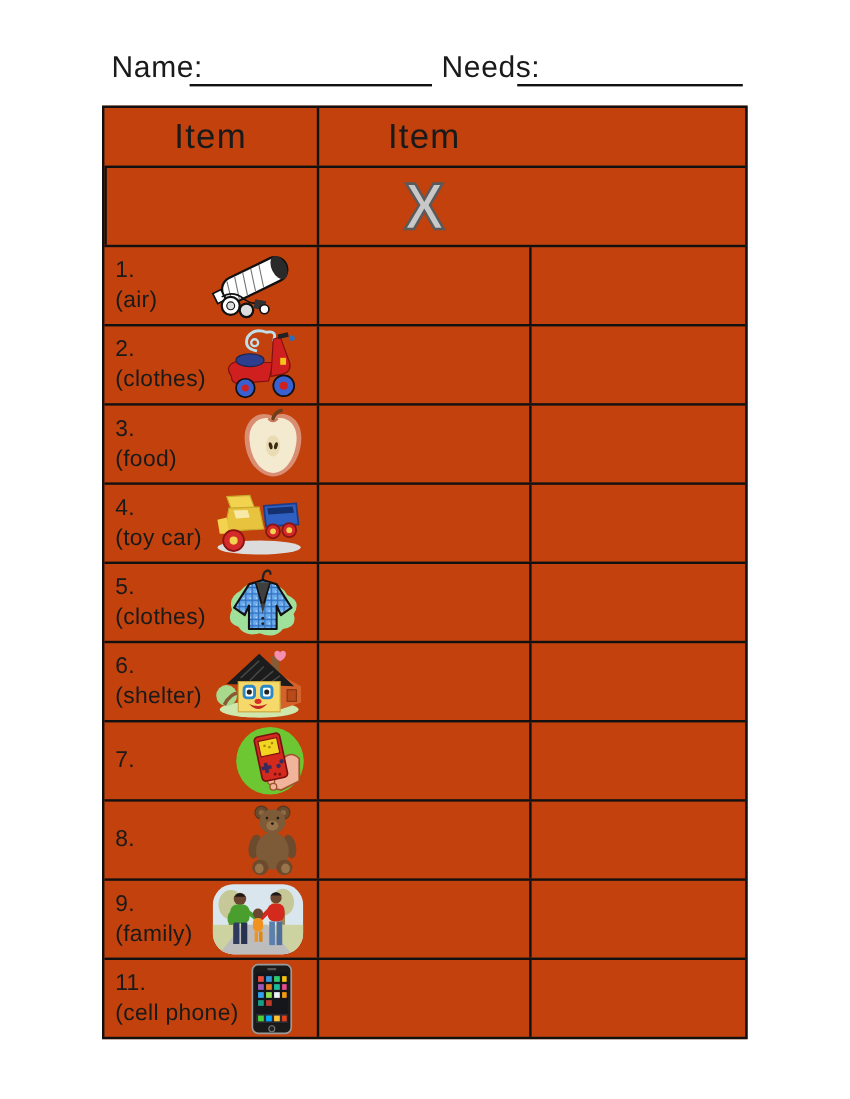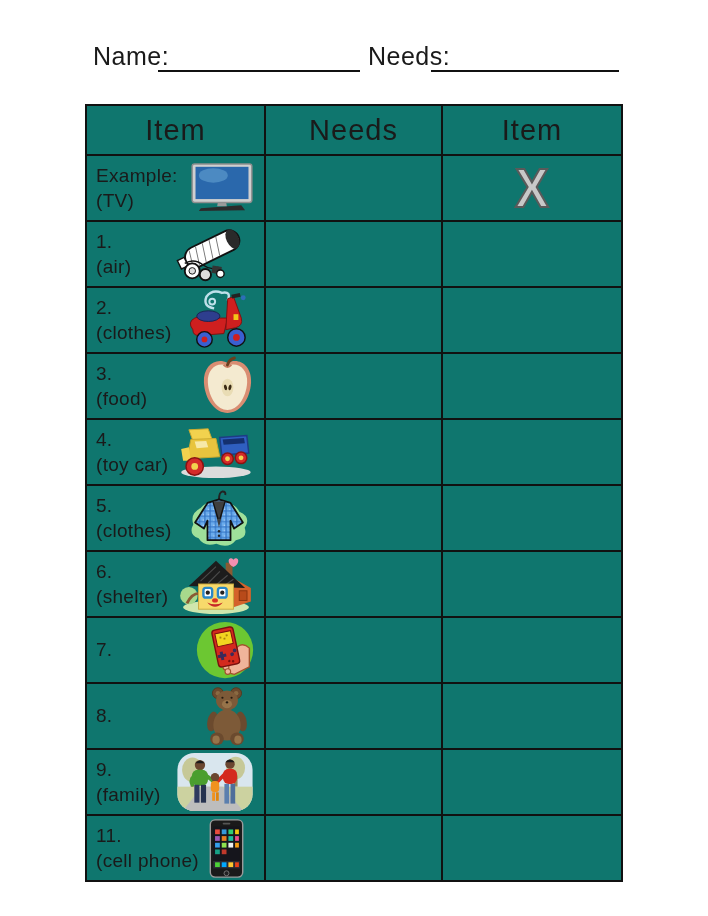--- a/index.html
+++ b/index.html
@@ -10,22 +10,22 @@
   .page{position:absolute;inset:0;}
   
   .hdr-label{position:absolute;font-size:25px;letter-spacing:.5px;}
   #name-label{left:93px;top:42px;}
   #date-label{left:368px;top:42px;}
   .fill-line{position:absolute;border-bottom:2px solid #111;height:26px;top:44px;}
   #name-line{left:158px;width:202px;}
   #date-line{left:431px;width:188px;}
   
   .wtable{
-    position:absolute;left:85px;top:104px;width:538px;
-    border:2px solid #111;box-sizing:border-box;background:#0f766e;
+    position:absolute;left:85px;top:88px;width:538px;
+    border:2px solid #111;box-sizing:border-box;background:#c2410c;
   }
   .trow{display:grid;grid-template-columns:177px 177px 1fr;border-top:2px solid #111;height:64px;}
   .trow.thead{border-top:none;height:48px;}
   .cell{position:relative;display:flex;align-items:center;box-sizing:border-box;}
   .cell.c2,.cell.c3{border-left:2px solid #111;justify-content:center;}
   .hcell{display:flex;align-items:center;justify-content:center;font-size:29px;letter-spacing:1px;}
   .item-cell{padding:0 5px 0 9px;display:flex;align-items:center;justify-content:space-between;gap:2px;}
   .item-text{font-size:19px;line-height:1.32;letter-spacing:.3px;white-space:nowrap;}
   .icon{display:flex;align-items:center;justify-content:center;flex:0 0 auto;margin-right:4px;}
   .x-mark{
@@ -44,40 +44,24 @@
 
   <span class="hdr-label" id="name-label">Name:</span>
   <span class="fill-line" id="name-line"></span>
   <span class="hdr-label" id="date-label">Needs:</span>
   <span class="fill-line" id="date-line"></span>
 
   <div class="wtable">
 
     <div class="trow thead">
       <div class="cell hcell">Item</div>
-      <div class="cell c2 hcell">Needs</div>
       <div class="cell c3 hcell">Item</div>
     </div>
 
     <div class="trow">
-      <div class="cell item-cell">
-        <div class="item-text">
-          <div>Example:</div>
-          <div>(TV)</div>
-        </div>
-        <span class="icon">
-          <svg width="66" height="52" viewBox="0 0 68 54">
-            <polygon points="12,48 54,45 58,50 10,51" fill="#2b2b2b"></polygon>
-            <polygon points="30,40 38,40 39,46 29,46" fill="#9a9a9a"></polygon>
-            <rect x="3" y="2" width="62" height="40" rx="2.5" fill="#cfcfcf" stroke="#8f8f8f" stroke-width="1.5"></rect>
-            <rect x="6.5" y="5" width="55" height="33.5" fill="#2a68ac"></rect>
-            <ellipse cx="25" cy="14" rx="15" ry="7.5" fill="#4c8ac2"></ellipse>
-          </svg>
-        </span>
-      </div>
       <div class="cell c2"></div>
       <div class="cell c3">
         <span class="x-mark">X</span>
       </div>
     </div>
 
     <div class="trow">
       <div class="cell item-cell">
         <div class="item-text">
           <div>1.</div>

